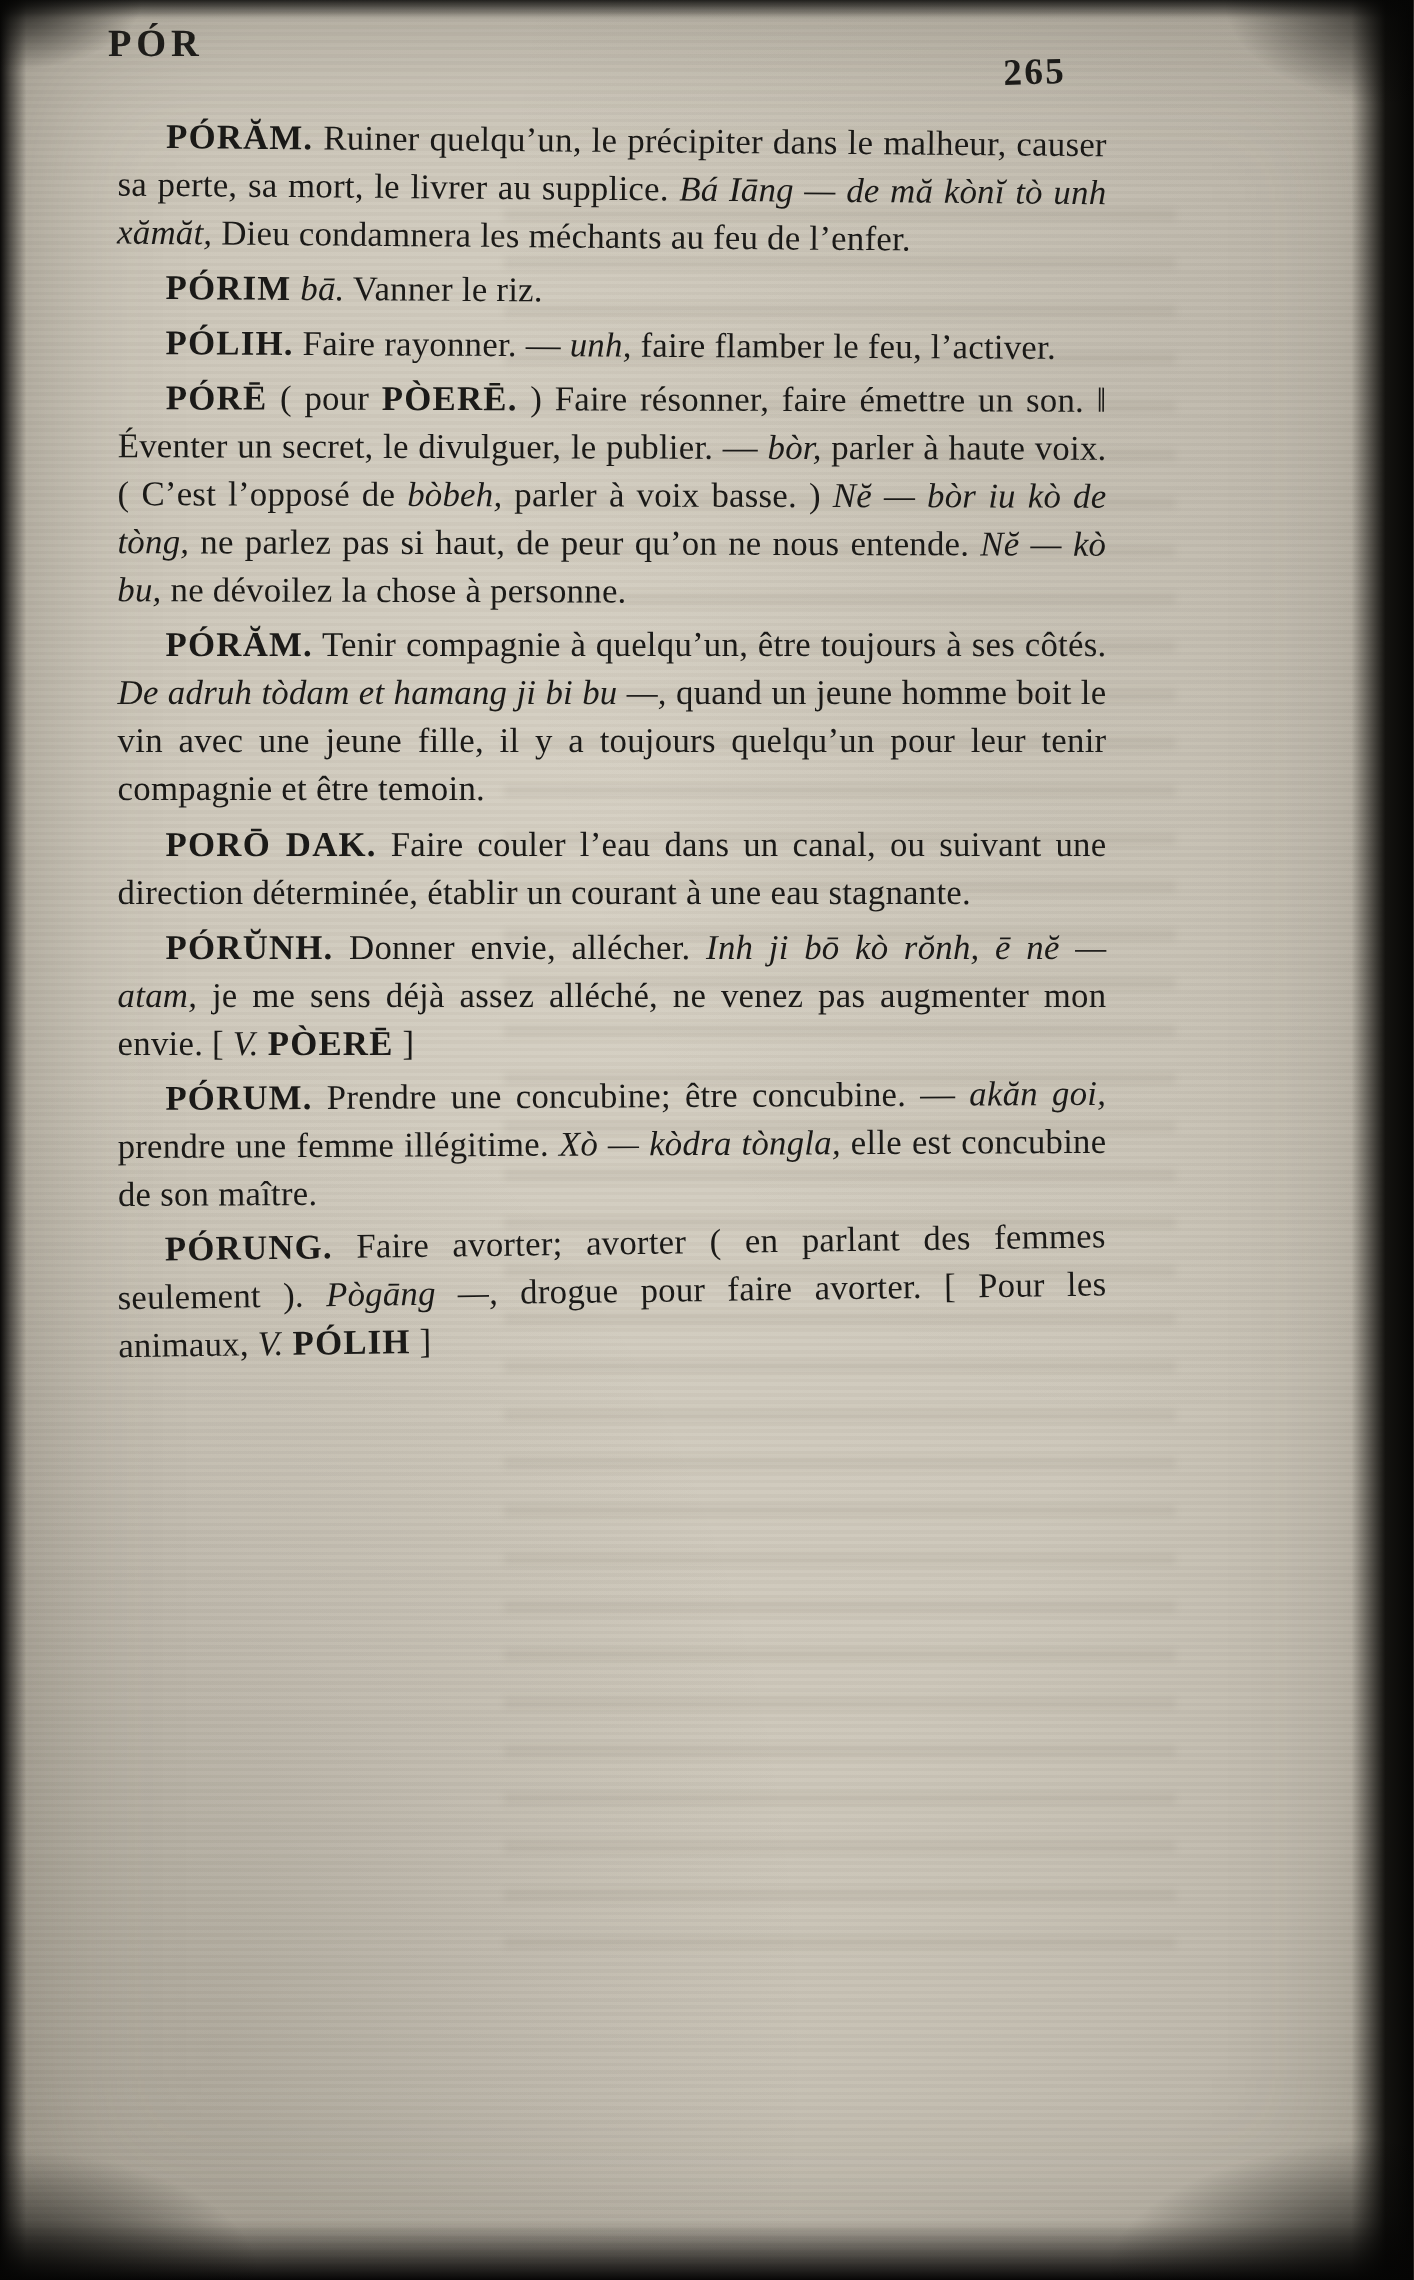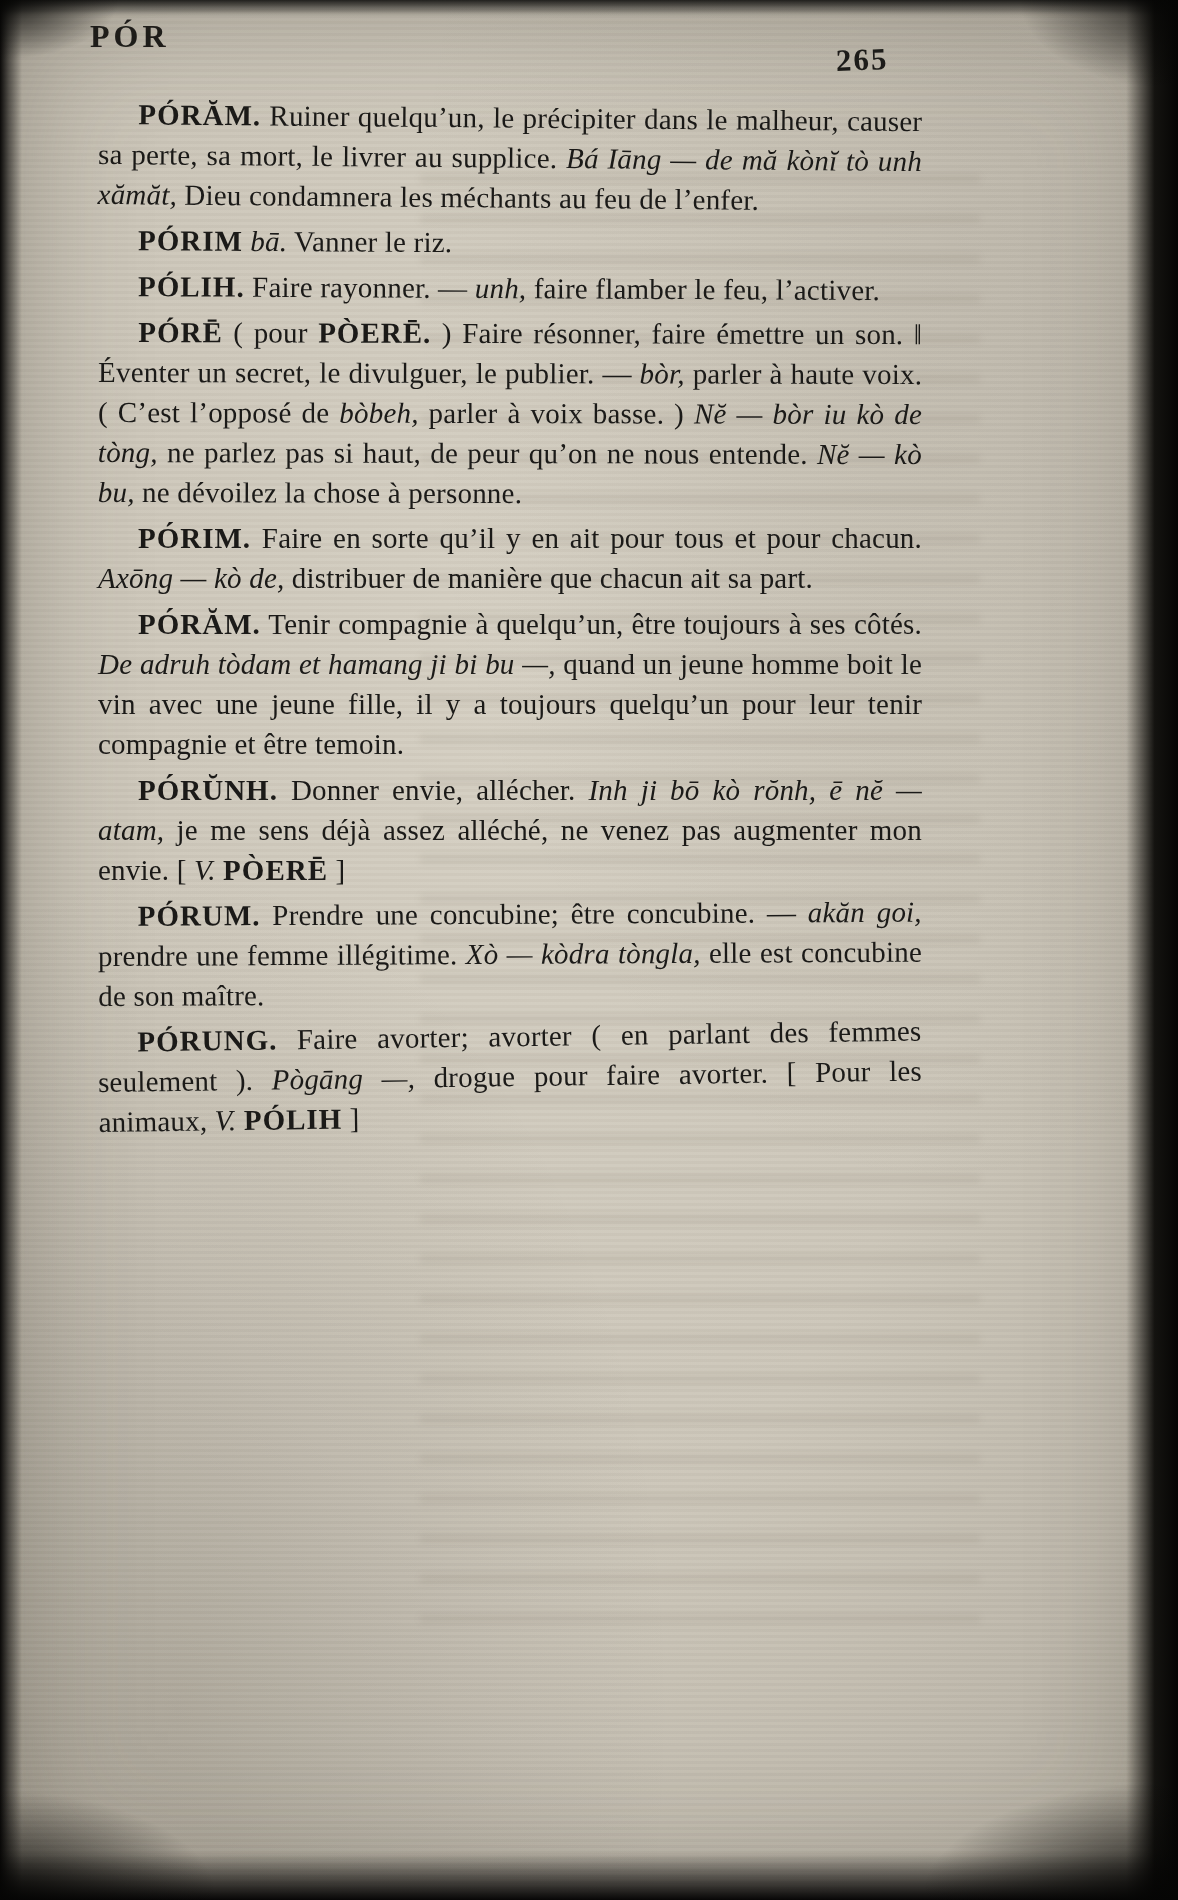--- a/index.html
+++ b/index.html
@@ -93,22 +93,22 @@
   <div class="bleed-through"></div>
 
   <div class="running-head">PÓR</div>
   <div class="page-number">265</div>
 
   <div class="content">
       <p class="entry"><span class="hw">PÓRĂM.</span><span>  Ruiner quelqu’un, le précipiter dans le malheur, causer sa perte, sa mort, le livrer au supplice. </span><span class="it">Bá Iāng — de mă kònĭ tò unh xămăt,</span><span> Dieu condamnera les méchants au feu de l’enfer.</span></p>
       <p class="entry"><span class="hw">PÓRIM</span><span class="it"> bā.</span><span> Vanner le riz.</span></p>
       <p class="entry"><span class="hw">PÓLIH.</span><span>  Faire rayonner. — </span><span class="it">unh,</span><span> faire flamber le feu, l’activer.</span></p>
       <p class="entry"><span class="hw">PÓRĒ</span><span> ( pour </span><span class="hw">PÒERĒ.</span><span> )  Faire résonner, faire émettre un son. ‖ Éventer un secret, le divulguer, le publier. — </span><span class="it">bòr,</span><span> parler à haute voix. ( C’est l’opposé de </span><span class="it">bòbeh,</span><span> parler à voix basse. ) </span><span class="it">Nĕ — bòr iu kò de tòng,</span><span> ne parlez pas si haut, de peur qu’on ne nous entende. </span><span class="it">Nĕ — kò bu,</span><span> ne dévoilez la chose à personne.</span></p>
-      <p class="entry"><span class="hw">PÓRIM.</span><span>  Faire en sorte qu’il y en ait pour tous et pour chacun. </span><span class="it">Axōng — kò de,</span><span> distribuer de manière que chacun ait sa part.</span></p>
       <p class="entry"><span class="hw">PÓRĂM.</span><span>  Tenir compagnie à quelqu’un, être toujours à ses côtés. </span><span class="it">De adruh tòdam et hamang ji bi bu —,</span><span> quand un jeune homme boit le vin avec une jeune fille, il y a toujours quelqu’un pour leur tenir compagnie et être temoin.</span></p>
+      <p class="entry"><span class="hw">PORŌ DAK.</span><span>  Faire couler l’eau dans un canal, ou suivant une direction déterminée, établir un courant à une eau stagnante.</span></p>
       <p class="entry"><span class="hw">PÓRŬNH.</span><span>  Donner envie, allécher. </span><span class="it">Inh ji bō kò rŏnh, ē nĕ — atam,</span><span> je me sens déjà assez alléché, ne venez pas augmenter mon envie. [ </span><span class="it">V.</span><span> </span><span class="hw">PÒERĒ</span><span> ]</span></p>
       <p class="entry"><span class="hw">PÓRUM.</span><span>  Prendre une concubine; être concubine. — </span><span class="it">akăn goi,</span><span> prendre une femme illégitime. </span><span class="it">Xò — kòdra tòngla,</span><span> elle est concubine de son maître.</span></p>
       <p class="entry"><span class="hw">PÓRUNG.</span><span>  Faire avorter; avorter ( en parlant des femmes seulement ). </span><span class="it">Pògāng —,</span><span> drogue pour faire avorter.  [ Pour les animaux, </span><span class="it">V.</span><span> </span><span class="hw">PÓLIH</span><span> ]</span></p>
     </div>
 
   <div class="vignette"></div>
   <div class="edge edge-left"></div>
   <div class="edge edge-right"></div>
   <div class="edge edge-top"></div>
   <div class="edge edge-bottom"></div>

